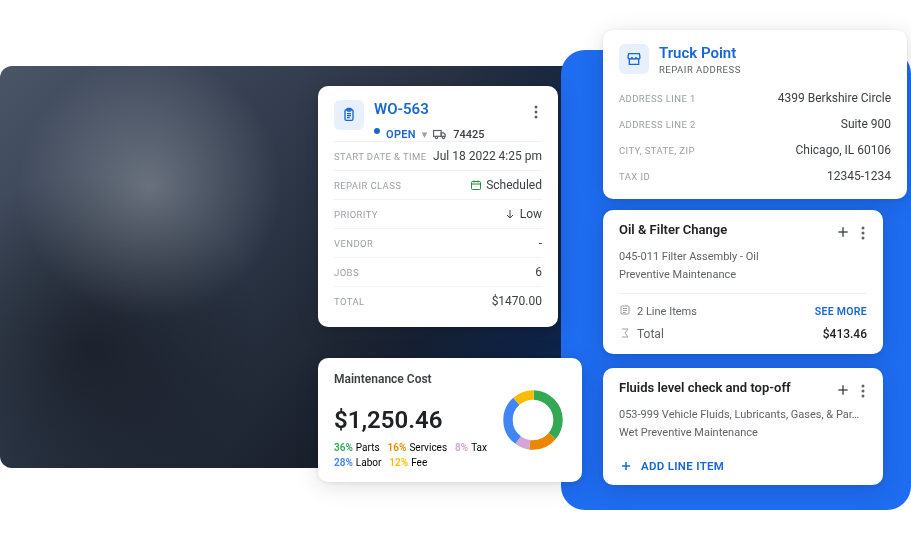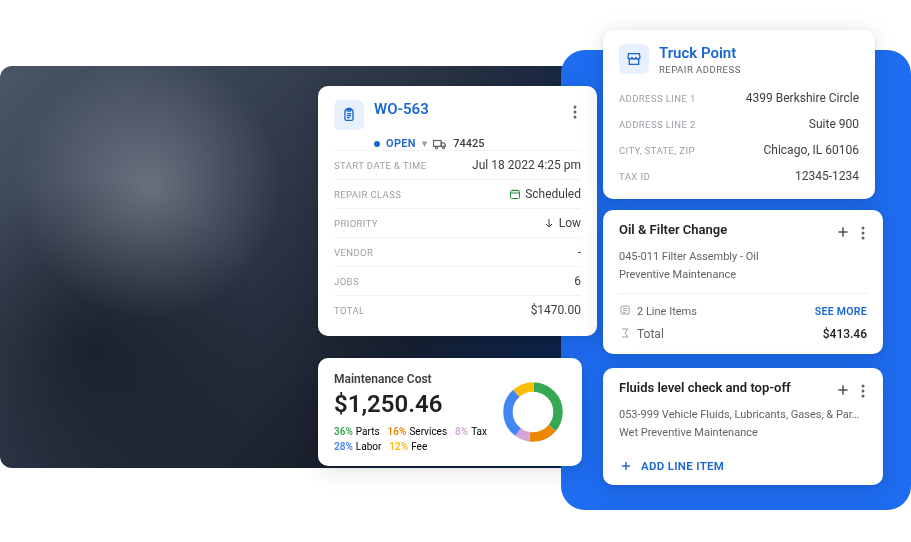--- a/index.html
+++ b/index.html
@@ -18,48 +18,48 @@
     linear-gradient(110deg, transparent 60%, rgba(9,35,84,.85) 100%);
 }
 .blue-blob {
   position: absolute; right: 0; top: 50px; width: 350px; height: 460px;
   background: #1e6cf0; border-radius: 24px;
 }
 .card {
   position: absolute; background: #fff; border-radius: 10px;
   box-shadow: 0 4px 24px rgba(0,0,0,.12), 0 1px 4px rgba(0,0,0,.08);
 }
-.wo-card { left: 318px; top: 86px; width: 279px; padding: 14px 16px 12px; }
+.wo-card { left: 318px; top: 86px; width: 240px; padding: 14px 16px 12px; }
 .wo-head { display: flex; align-items: flex-start; }
 .wo-icon { width: 30px; height: 30px; border-radius: 6px; background: #e8f0fe; display:flex; align-items:center; justify-content:center; margin-right:10px; flex-shrink:0; }
 .wo-icon svg { width:16px; height:16px; }
 .wo-title { color:#1967d2; font-weight:600; font-size:15px; }
-.wo-sub { display:flex; align-items:center; gap:6px; margin-top:19px; font-size:11px; }
+.wo-sub { display:flex; gap:6px; margin-top:10px; font-size:11px; }
 .wo-open { color:#1967d2; font-weight:600; letter-spacing:.3px; }
 .wo-dot { width:6px; height:6px; border-radius:50%; background:#1967d2; display:inline-block; }
 .wo-sep { color:#9aa0a6; }
 .truck-ic { display:inline-flex; }
 .wo-num { color:#3c4043; font-weight:500; }
 .more-ic { margin-left:auto; cursor:pointer; padding:4px; }
 .kv { display:flex; justify-content:space-between; align-items:center; padding:7px 0; border-top:1px solid #f0f1f3; font-size:11px; }
 .kv:first-of-type { border-top:none; margin-top:10px; }
 .kv .k { color:#9aa0a6; letter-spacing:.4px; font-size:9.5px; }
 .kv .v { color:#3c4043; font-size:12px; display:flex; align-items:center; gap:4px; }
 .pri-ic, .cal-ic { display:inline-flex; }
 
 .mc-card { left: 318px; top: 358px; width: 264px; padding: 14px 16px; display:flex; }
 .mc-left { flex:1; }
-.mc-title { font-size:12px; color:#3c4043; font-weight:600; margin-bottom:4px; }
+.mc-title { font-size:12px; color:#3c4043; font-weight:600; margin-bottom:20px; }
 .mc-amount { font-size:24px; font-weight:600; color:#202124; margin-bottom:8px; }
 .mc-legend { display:flex; flex-wrap:wrap; gap:4px 8px; font-size:10px; }
 .mc-legend span { display:inline-flex; align-items:baseline; gap:3px; }
 .mc-legend .pct { font-weight:600; }
 .donut { width: 66px; height: 66px; flex-shrink:0; align-self:center; }
 
-.vendor-card { left: 603px; top: 30px; width: 272px; padding: 14px 16px 10px; }
+.vendor-card { left: 603px; top: 30px; width: 304px; padding: 14px 16px 10px; }
 .vendor-head { display:flex; align-items:flex-start; gap:10px; margin-bottom:10px; }
 .store-icon { width:30px; height:30px; border-radius:6px; background:#e8f0fe; display:flex; align-items:center; justify-content:center; flex-shrink:0; }
 .vendor-name { color:#1967d2; font-weight:600; font-size:15px; }
 .vendor-sub { color:#5f6368; font-size:9.5px; letter-spacing:.5px; margin-top:2px; }
 .vkv { display:flex; justify-content:space-between; align-items:center; padding:6px 0; }
 .vkv .k { color:#9aa0a6; font-size:9.5px; letter-spacing:.4px; }
 .vkv .v { color:#3c4043; font-size:12px; }
 
 .task-card { left:603px; width:280px; padding:12px 16px; }
 .task1 { top: 210px; }

